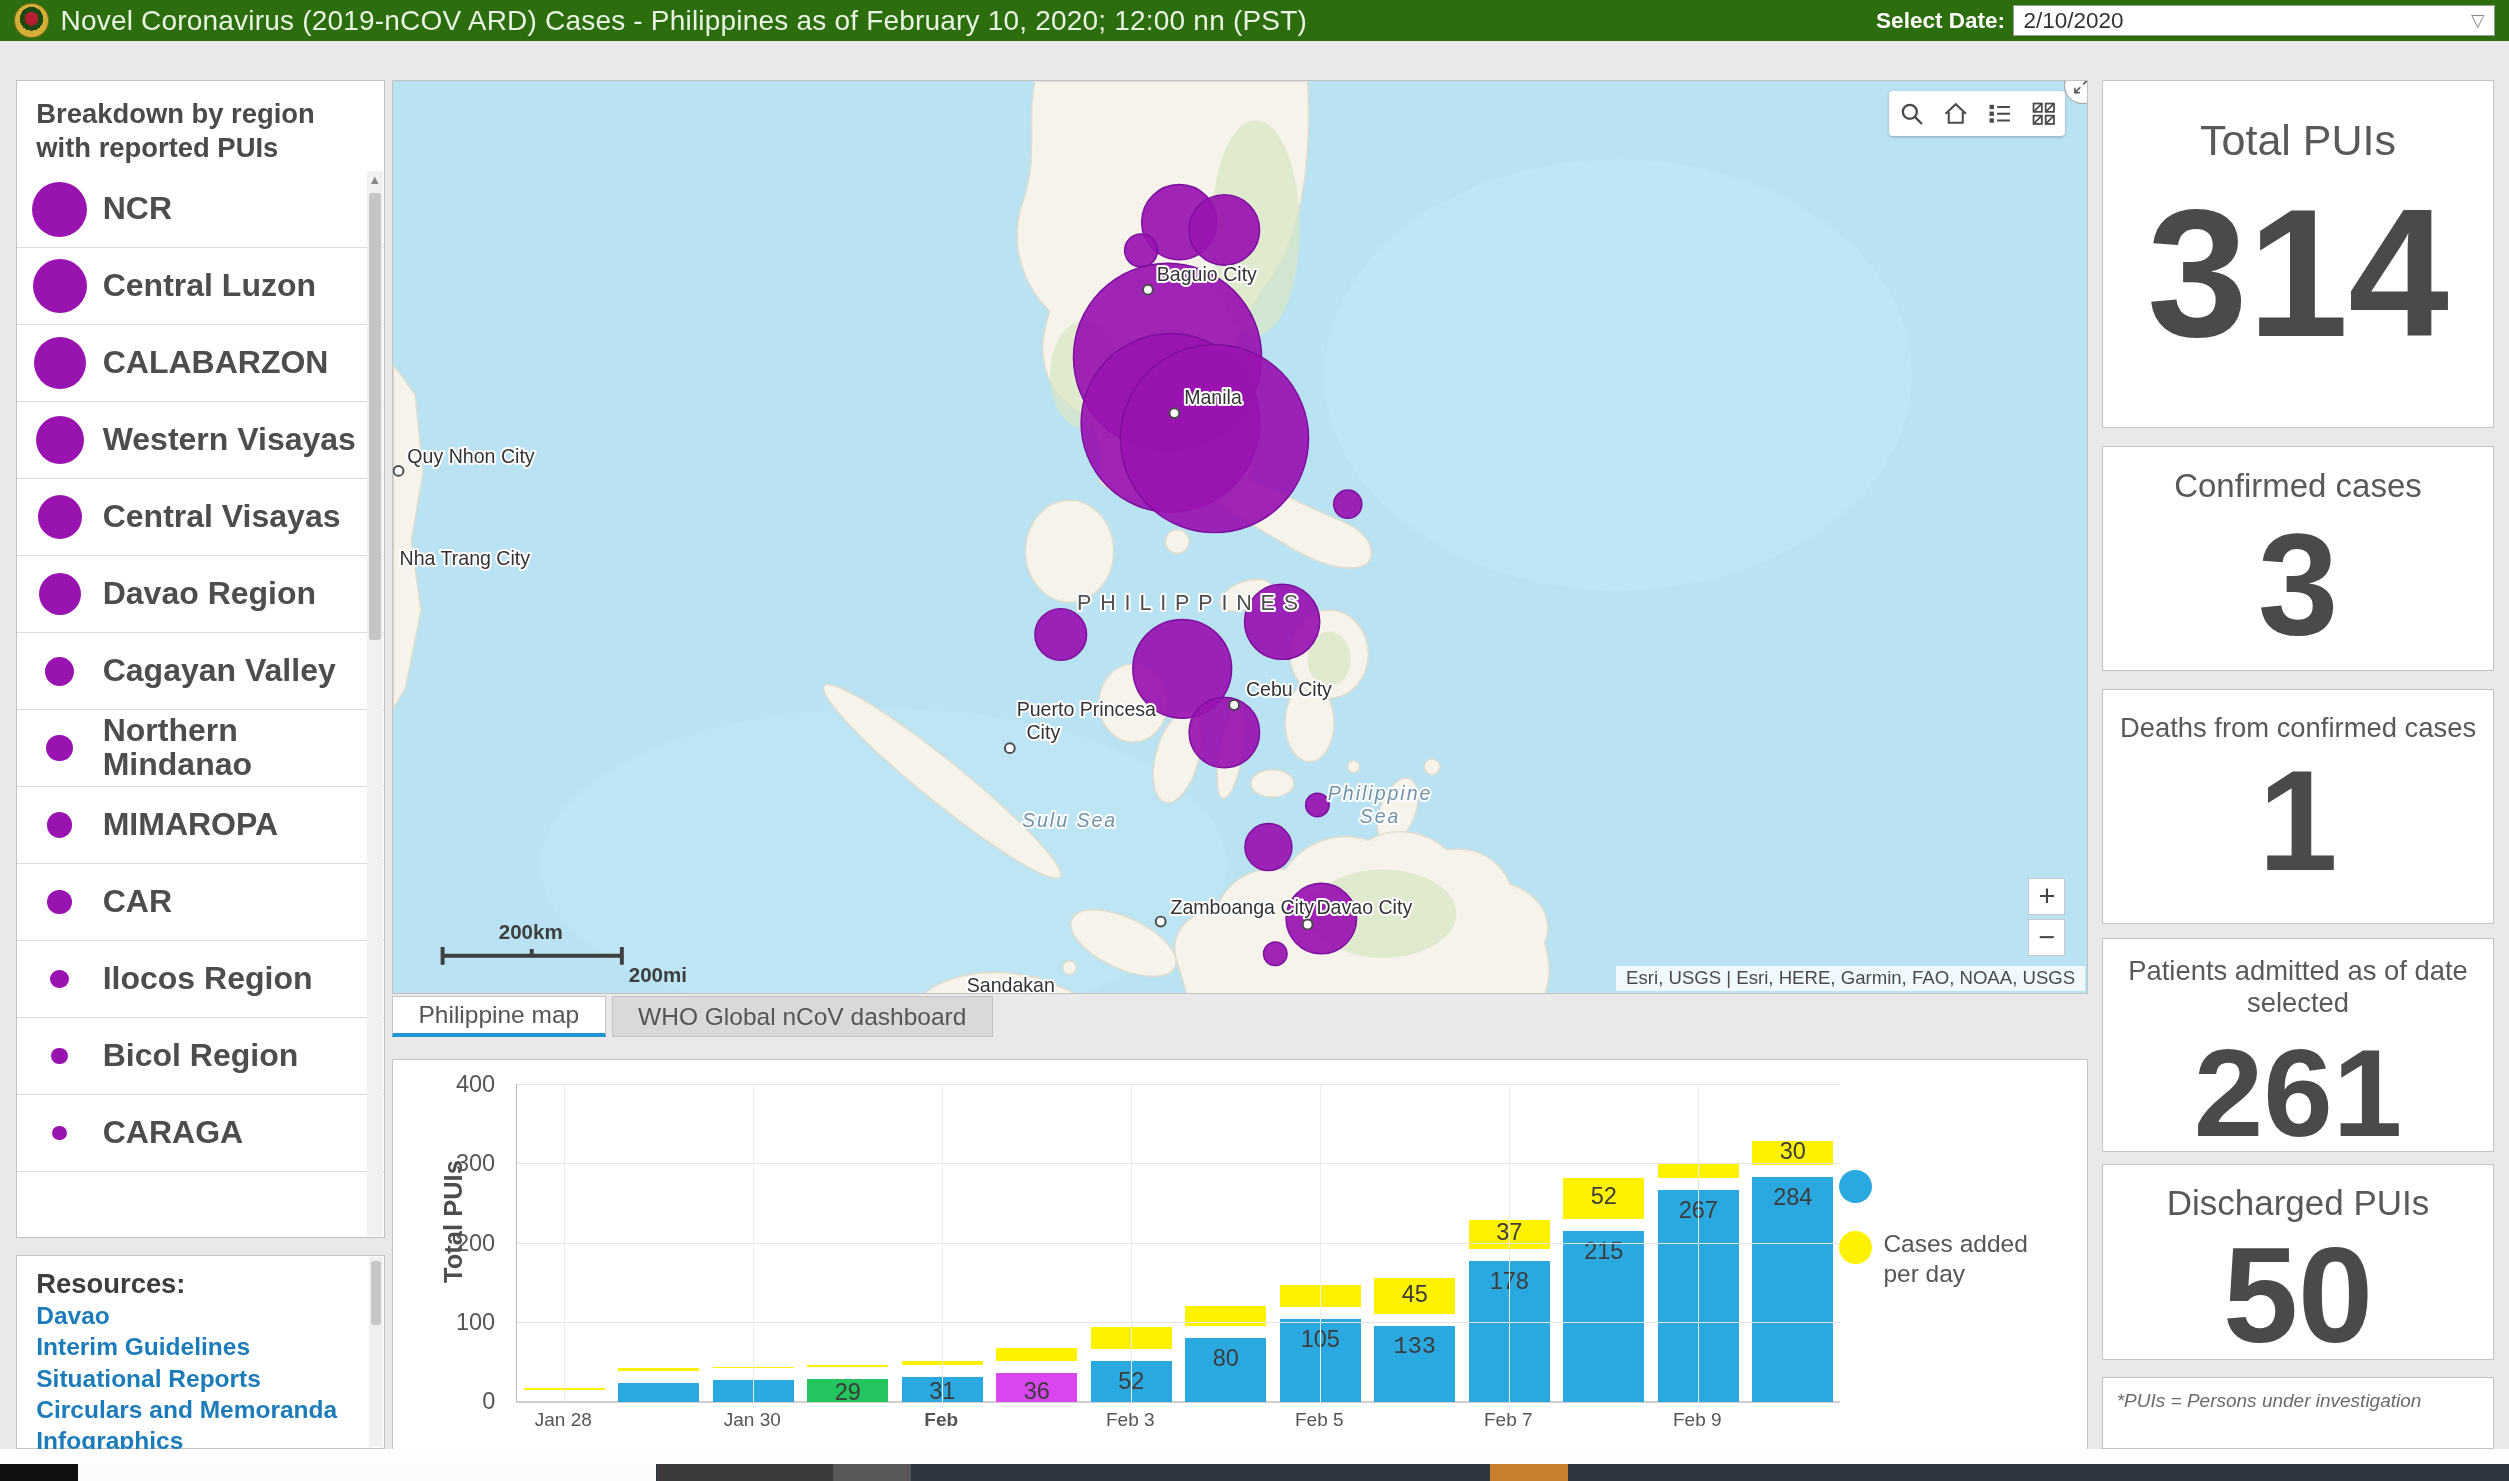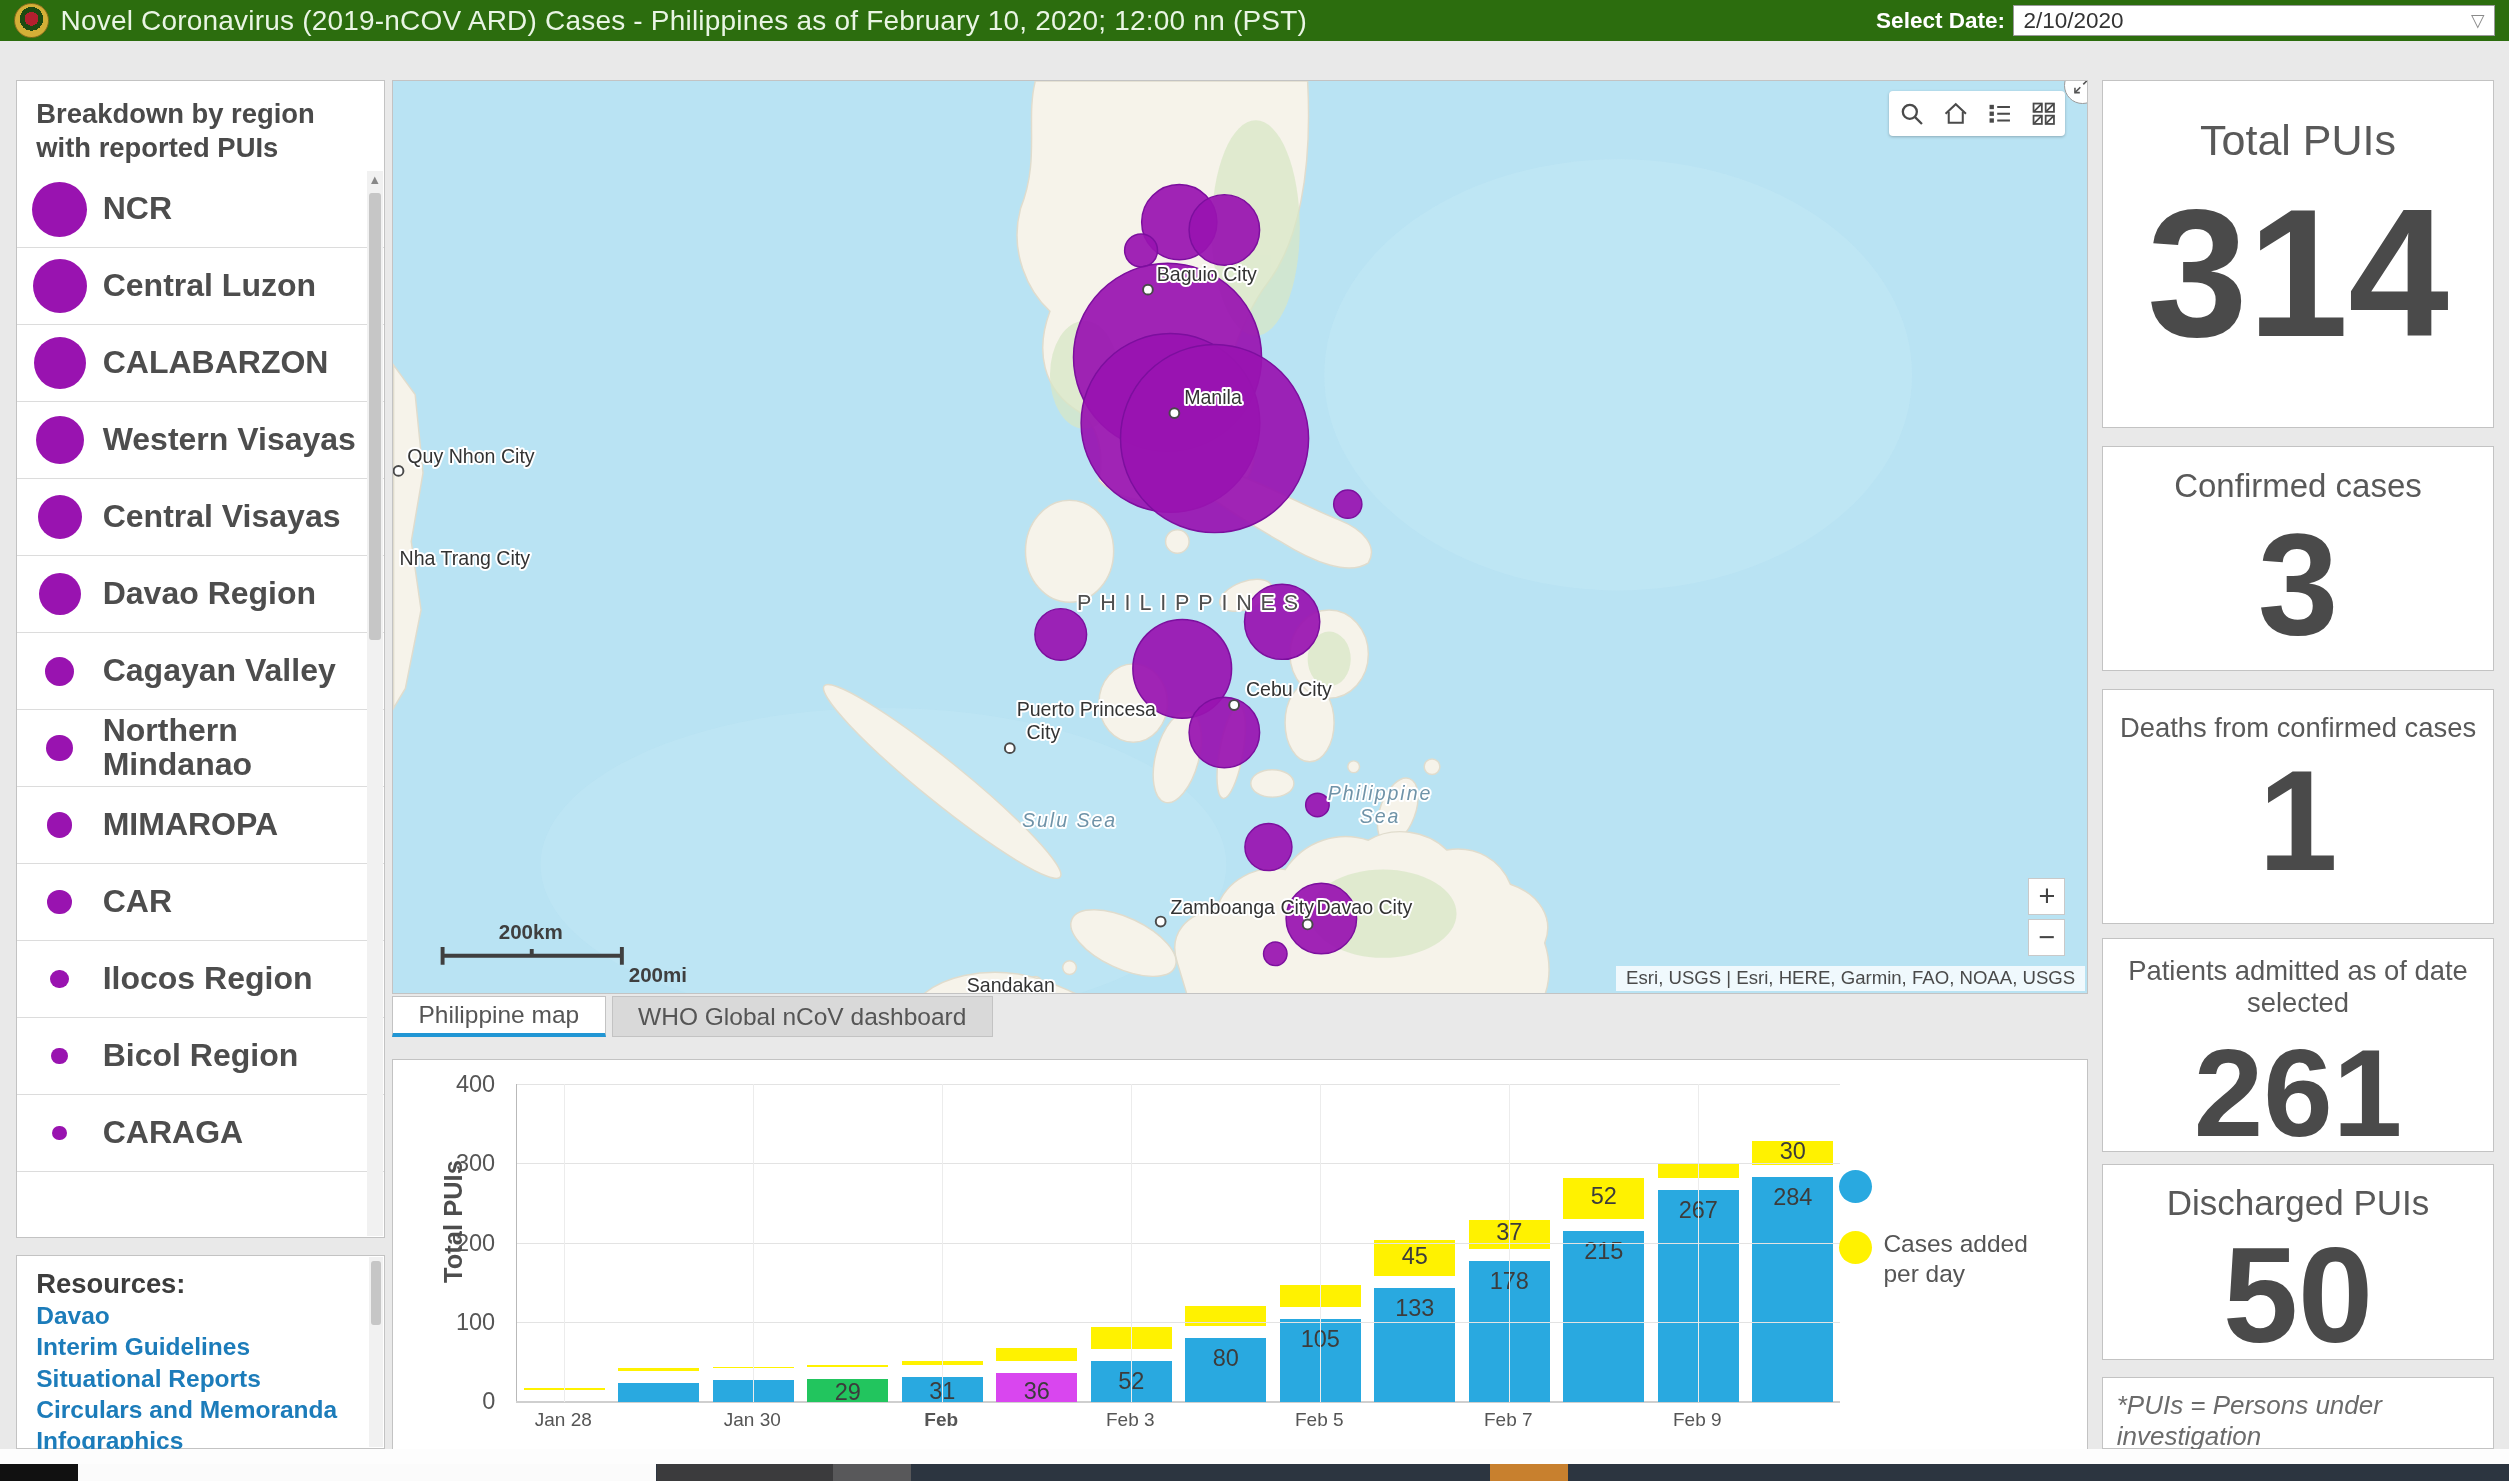--- a/index.html
+++ b/index.html
@@ -78,21 +78,21 @@
         display:flex;flex-direction:column;align-items:center;}
   .stat-title{color:#595959;text-align:center;}
   .stat-value{font-weight:bold;color:#4a4a4a;line-height:1;}
   .stat-0{top:0;height:348px;}   .stat-0 .stat-title{font-size:43px;margin-top:35px;} .stat-0 .stat-value{font-size:181px;margin-top:17.6px;}
   .stat-1{top:366px;height:225px;} .stat-1 .stat-title{font-size:33px;margin-top:19.6px;} .stat-1 .stat-value{font-size:145px;margin-top:7.8px;}
   .stat-2{top:609px;height:235px;} .stat-2 .stat-title{font-size:27.4px;margin-top:21.6px;} .stat-2 .stat-value{font-size:143px;margin-top:5.9px;}
   .stat-3{top:858px;height:214px;} .stat-3 .stat-title{font-size:27.4px;margin-top:15.7px;} .stat-3 .stat-value{font-size:125px;margin-top:11.8px;}
   .stat-4{top:1084px;height:196px;} .stat-4 .stat-title{font-size:35px;margin-top:17.6px;} .stat-4 .stat-value{font-size:135px;margin-top:5.9px;}
   .footnote-panel{position:absolute;left:0;top:1297px;width:392px;height:72px;background:#fff;border:1px solid #c3c3c3;
                   box-sizing:border-box;padding:11.8px 13.7px;}
-  .footnote-text{font-size:26px;font-style:italic;color:#6b6b6b;}
+  .footnote-text{font-size:19px;font-style:italic;color:#6b6b6b;}
   
   .white-strip{position:absolute;left:0;top:1449px;width:2509px;height:15.7px;background:#fdfdfd;}
   .taskbar{position:absolute;left:0;top:1464px;width:2509px;height:16.7px;background:#2c3540;}
   .taskbar div{position:absolute;top:0;height:16.7px;}
   svg text{font-family:"Liberation Sans","DejaVu Sans",sans-serif;}
 </style>
 </head>
 <body>
 
 <div class="app">
@@ -442,21 +442,21 @@
               <div class="seg-b" style="height: 83px; background: rgb(41, 169, 224);">
                 <div class="seg-lbl" style="top: 7.8px;">105</div>
               </div>
             </div>
           </div>
           <div class="slot">
             <div class="bar">
               <div class="seg-y" style="height: 36px; background: rgb(255, 242, 0);">
                 <div class="seg-lbl" style="top: 50%; transform: translateY(-54%);">45</div>
               </div>
-              <div class="seg-b" style="height: 114px; background: rgb(41, 169, 224);">
+              <div class="seg-b" style="height: 76px; background: rgb(41, 169, 224); font-family: Liberation Mono, monospace;">
                 <div class="seg-lbl" style="top: 7.8px;">133</div>
               </div>
             </div>
           </div>
           <div class="slot">
             <div class="bar">
               <div class="seg-y" style="height: 29px; background: rgb(255, 242, 0);">
                 <div class="seg-lbl" style="top: 50%; transform: translateY(-54%);">37</div>
               </div>
               <div class="seg-b" style="height: 141px; background: rgb(41, 169, 224);">

